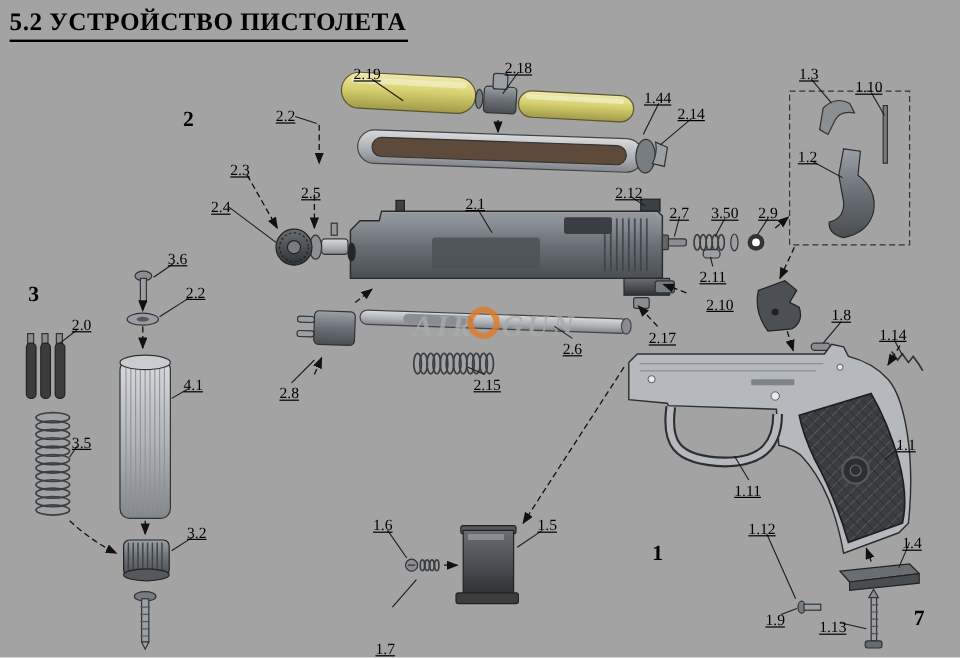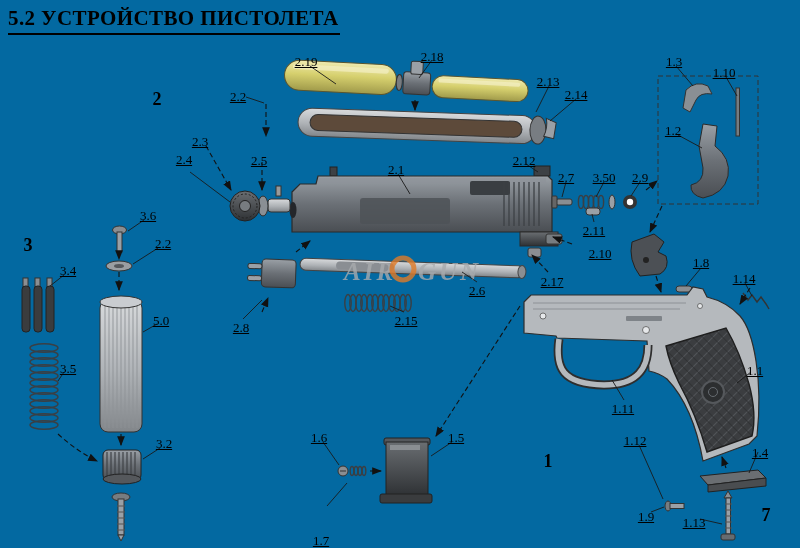--- a/index.html
+++ b/index.html
@@ -1,18 +1,18 @@
 <!DOCTYPE html>
 <html><head>
 <meta charset="utf-8">
 <style>
   *{margin:0;padding:0;box-sizing:border-box}
   html,body{background:#fff}
   body{width:800px;height:548px;overflow:hidden;font-family:"Liberation Serif",serif;color:#000}
-  .stage{position:relative;width:800px;height:548px;background:#0369a1}
+  .stage{position:relative;width:800px;height:548px;background:#a3a3a3}
   .title{position:absolute;left:8px;top:6px;font-size:21px;font-weight:bold;letter-spacing:.4px;
          display:inline-block;border-bottom:2px solid #000;padding:0 2px 2px 0;white-space:nowrap}
   svg.diagram{position:absolute;left:0;top:0;width:800px;height:548px}
   .plabel{position:absolute;transform:translateX(-50%);font-size:13px;line-height:14px;
           text-decoration:underline;white-space:nowrap;font-family:"Liberation Serif",serif}
   .glabel{position:absolute;transform:translateX(-50%);font-size:18px;line-height:18px;font-weight:bold}
   .ld{stroke:#1a1a1a;stroke-width:.9}
   .dash{stroke:#111;stroke-width:1.1;fill:none;stroke-dasharray:5,3}
   .coil{fill:none;stroke:#3a3f44;stroke-width:1.4}
 </style>
@@ -329,24 +329,24 @@
       <path class="dash" marker-end="url(#arr)" d="M119,251 L119,259"></path>
       <path class="dash" marker-end="url(#arr)" d="M119,272 L119,290"></path>
       <path class="dash" marker-end="url(#arr)" d="M121,434 L121,445"></path>
       <path class="dash" marker-end="url(#arr)" d="M58,434 Q78,452 97,461"></path>
     </g>
   </svg>
 
   <div class="plabel" style="left:306px;top:55px">2.19</div>
   <div class="plabel" style="left:432px;top:50px">2.18</div>
   <div class="plabel" style="left:238px;top:90px">2.2</div>
-  <div class="plabel" style="left:548px;top:75px">2.13</div>
+  <div class="plabel" style="left:548px;top:75px">1.44</div>
   <div class="plabel" style="left:576px;top:88px">2.14</div>
   <div class="plabel" style="left:200px;top:135px">2.3</div>
-  <div class="plabel" style="left:184px;top:153px">2.4</div>
+  <div class="plabel" style="left:184px;top:166px">2.4</div>
   <div class="plabel" style="left:259px;top:154px">2.5</div>
   <div class="plabel" style="left:396px;top:163px">2.1</div>
   <div class="plabel" style="left:524px;top:154px">2.12</div>
   <div class="plabel" style="left:566px;top:171px">2.7</div>
   <div class="plabel" style="left:604px;top:171px">3.50</div>
   <div class="plabel" style="left:640px;top:171px">2.9</div>
   <div class="plabel" style="left:594px;top:224px">2.11</div>
   <div class="plabel" style="left:600px;top:247px">2.10</div>
   <div class="plabel" style="left:552px;top:275px">2.17</div>
   <div class="plabel" style="left:477px;top:284px">2.6</div>
@@ -361,22 +361,22 @@
   <div class="plabel" style="left:623px;top:402px">1.11</div>
   <div class="plabel" style="left:635px;top:434px">1.12</div>
   <div class="plabel" style="left:760px;top:446px">1.4</div>
   <div class="plabel" style="left:646px;top:510px">1.9</div>
   <div class="plabel" style="left:694px;top:516px">1.13</div>
   <div class="plabel" style="left:319px;top:431px">1.6</div>
   <div class="plabel" style="left:456px;top:431px">1.5</div>
   <div class="plabel" style="left:321px;top:534px">1.7</div>
   <div class="plabel" style="left:148px;top:209px">3.6</div>
   <div class="plabel" style="left:163px;top:237px">2.2</div>
-  <div class="plabel" style="left:68px;top:264px">3.4</div>
-  <div class="plabel" style="left:161px;top:314px">5.0</div>
+  <div class="plabel" style="left:68px;top:264px">2.0</div>
+  <div class="plabel" style="left:161px;top:314px">4.1</div>
   <div class="plabel" style="left:68px;top:362px">3.5</div>
   <div class="plabel" style="left:164px;top:437px">3.2</div>
 
   <div class="glabel" style="left:157px;top:90px">2</div>
   <div class="glabel" style="left:28px;top:236px">3</div>
   <div class="glabel" style="left:548px;top:452px">1</div>
   <div class="glabel" style="left:766px;top:506px">7</div>
 
 </div>
 

